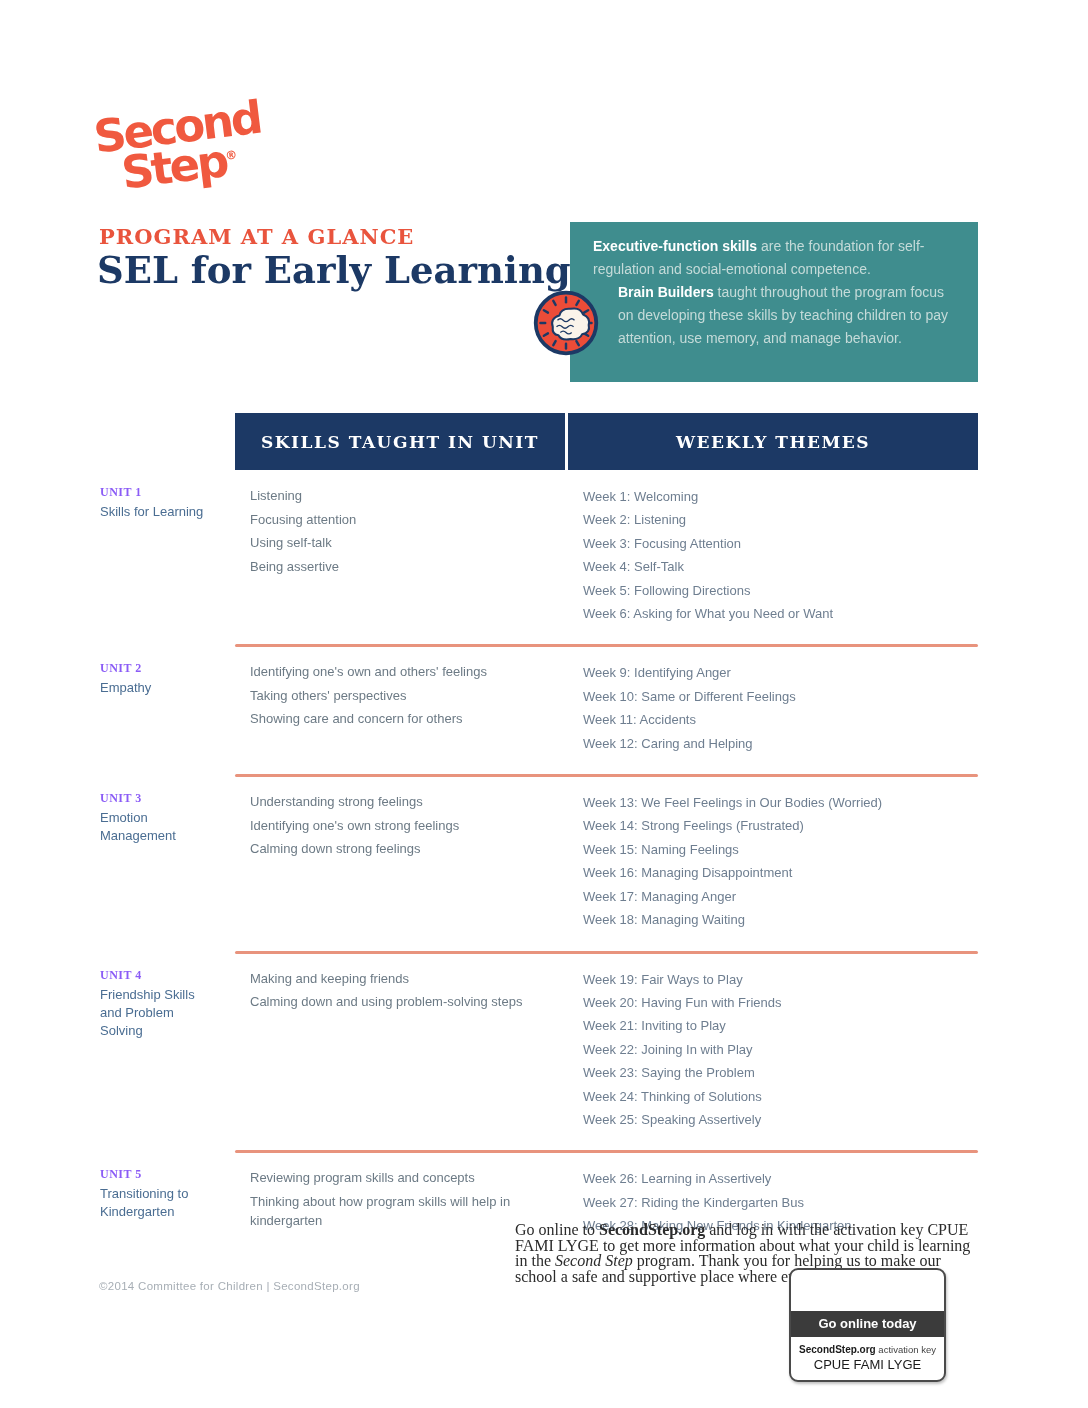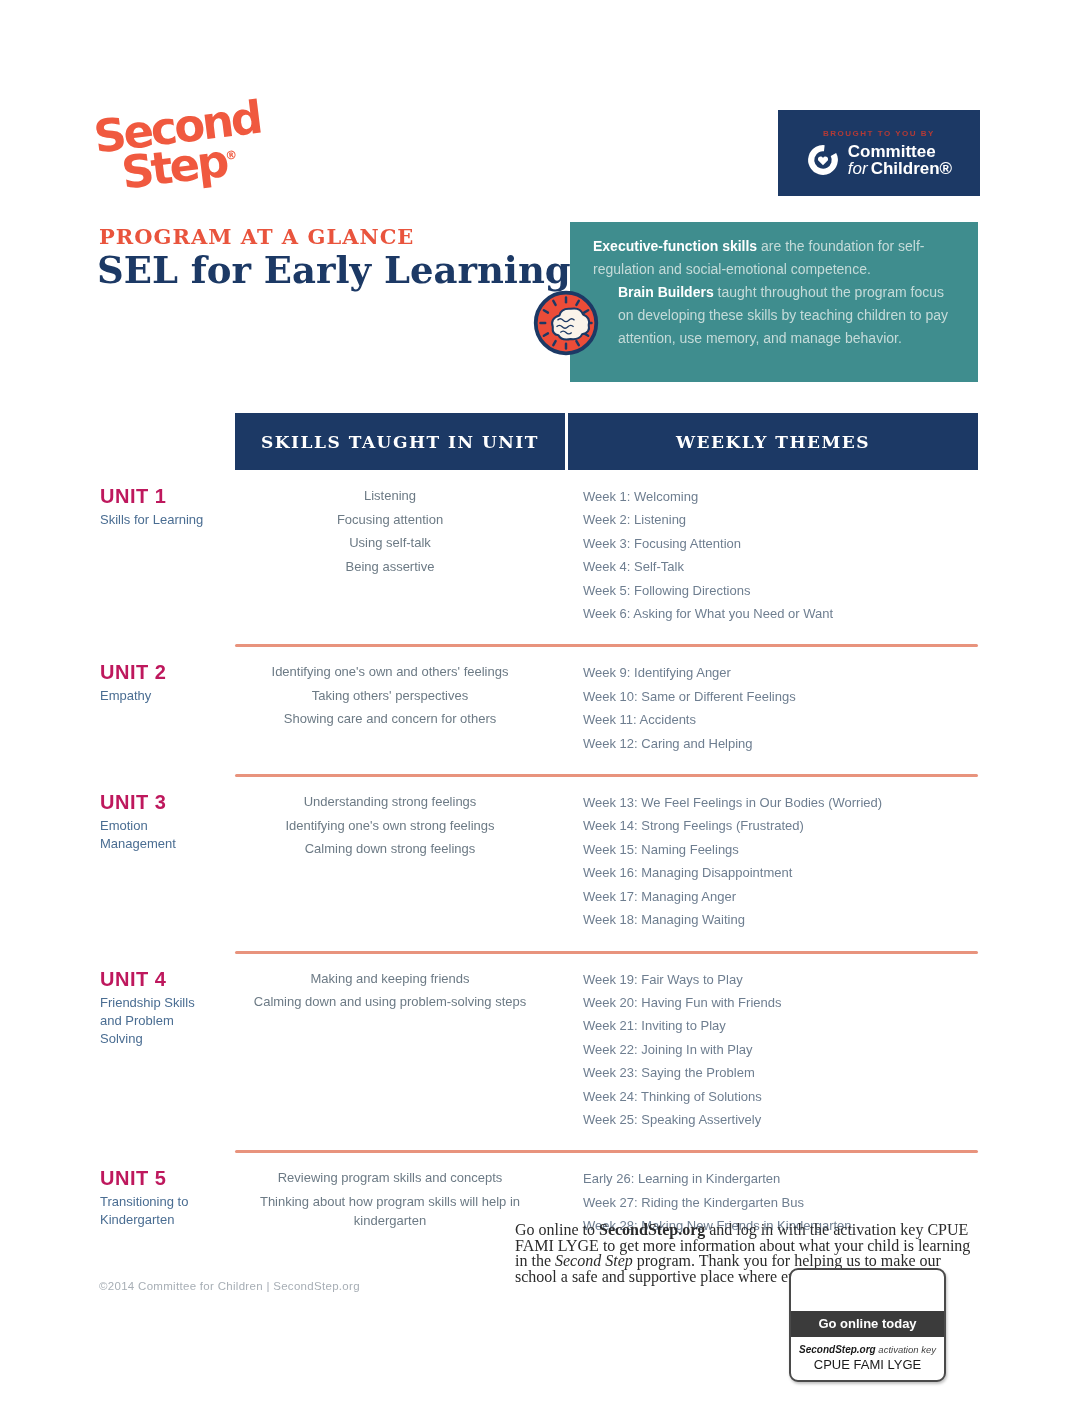--- a/index.html
+++ b/index.html
@@ -38,66 +38,53 @@
   .table{position:absolute;left:100px;top:413px;width:878px;}
   .thead{margin-left:135px;display:grid;grid-template-columns:330px 3px 410px;height:57px;}
   .thead .cell{background:#1c3965;color:#ffffff;font-family:"DejaVu Serif", serif;font-weight:bold;
                font-size:17px;letter-spacing:1.5px;display:flex;align-items:center;justify-content:center;}
   .thead .gap{background:#ffffff;}
 
   .unit-row{display:grid;grid-template-columns:135px 333px 410px;position:relative;
             padding:15px 0 21px 0;}
   .unit-row.divided::before{content:"";position:absolute;left:135px;right:0;top:-2px;height:3px;
             background:#e8937d;border-radius:2px;}
-  .unit-name{font-family:Liberation Sans, sans-serif;font-weight:bold;font-size:20px;color:#be185d;
+  .unit-name{font-family:Liberation Serif, serif;font-weight:bold;font-size:12px;color:#8b5cf6;
              letter-spacing:0.5px;margin-bottom:3px;}
   .unit-sub{font-size:13px;line-height:18px;color:#4a6d92;max-width:112px;}
-  .skills-cell{padding:1px 30px 0 15px;text-align:center;}
+  .skills-cell{padding:1px 30px 0 15px;}
   .skill{font-size:13px;line-height:19px;color:#6c7a85;margin-bottom:4.5px;max-width:280px;}
   .weeks-cell{padding:0 10px 0 15px;}
   .week{font-size:13px;line-height:23.4px;color:#6e7e90;}
 
   
   .note{position:absolute;left:515px;top:1222px;width:468px;color:#2b2b2b;
         font-family:"Liberation Serif", serif;font-size:16px;line-height:15.5px;}
   .note b{font-weight:bold;}
   .note i{font-style:italic;}
   .copyright{position:absolute;left:99px;top:1280px;color:#a7aeb5;font-size:11.5px;letter-spacing:0.3px;}
   .gobox{position:absolute;left:789px;top:1268px;width:153px;border:2px solid #4a4a4a;border-radius:9px;
          overflow:hidden;background:#ffffff;box-shadow:1px 2px 3px rgba(0,0,0,0.25);}
   .gobox .gb-head{background:#3b3b3b;color:#ffffff;font-weight:bold;font-size:13px;text-align:center;
                   padding:5px 0 6px 0;margin-top:41px;}
   .gobox .gb-body{padding:7px 4px 8px 4px;text-align:center;color:#222;}
-  .gobox .gb-line1{font-size:9.5px;color:#444;font-style:italic;}
+  .gobox .gb-line1{font-size:9.5px;color:#444;}
   .gobox .gb-line1 b{font-size:10px;color:#1a1a1a;}
   .gobox .gb-key{font-weight:normal;font-size:13px;margin-top:2px;color:#1a1a1a;}
 </style>
 </head>
 <body>
 
 <div class="page">
 
   <div class="logo">
     <div class="l1">Second</div>
     <div class="l2"><span>Step</span><sup>®</sup></div>
   </div>
 
-  <div class="cfc">
-    <div class="brought">BROUGHT TO YOU BY</div>
-    <div class="row">
-      <svg width="34" height="34" viewBox="0 0 36 36">
-        <circle cx="18" cy="18" r="12.5" fill="none" stroke="#ffffff" stroke-width="6.5" stroke-dasharray="66 13" transform="rotate(-28 18 18)"></circle>
-        <path d="M18 23.5 l-4.2-4.2 a2.8 2.8 0 1 1 4.2-3.4 a2.8 2.8 0 1 1 4.2 3.4 z" fill="#ffffff"></path>
-      </svg>
-      <div class="name">
-        <div>Committee</div>
-        <div><span class="for">for</span><span>Children®</span></div>
-      </div>
-    </div>
-  </div>
 
   <div class="eyebrow">PROGRAM AT A GLANCE</div>
   <div class="main-title">SEL for Early Learning</div>
 
   <div class="callout">
     <div class="p1"><b>Executive-function skills</b><span> are the foundation for self-regulation and social-emotional competence.</span></div>
     <div class="p2"><b>Brain Builders</b><span> taught throughout the program focus on developing these skills by teaching children to pay attention, use memory, and manage behavior.</span></div>
   </div>
 
   <svg class="brain" viewBox="0 0 74 74">
@@ -209,21 +196,21 @@
         <div class="unit-row divided">
           <div class="unit-label">
             <div class="unit-name">UNIT 5</div>
             <div class="unit-sub">Transitioning to Kindergarten</div>
           </div>
           <div class="skills-cell">
             <div class="skill">Reviewing program skills and concepts</div>
             <div class="skill">Thinking about how program skills will help in kindergarten</div>
           </div>
           <div class="weeks-cell">
-            <div class="week">Early 26: Learning in Kindergarten</div>
+            <div class="week">Week 26: Learning in Assertively</div>
             <div class="week">Week 27: Riding the Kindergarten Bus</div>
             <div class="week">Week 28: Making New Friends in Kindergarten</div>
           </div>
         </div>
       </div>
   </div>
 
   <div class="note">
     <span>Go online to </span><b>SecondStep.org</b><span> and log in with the activation key CPUE FAMI LYGE to get more information about what your child is learning in the </span><i>Second Step</i><span> program. Thank you for helping us to make our school a safe and supportive place where everyone can learn.</span>
   </div>

